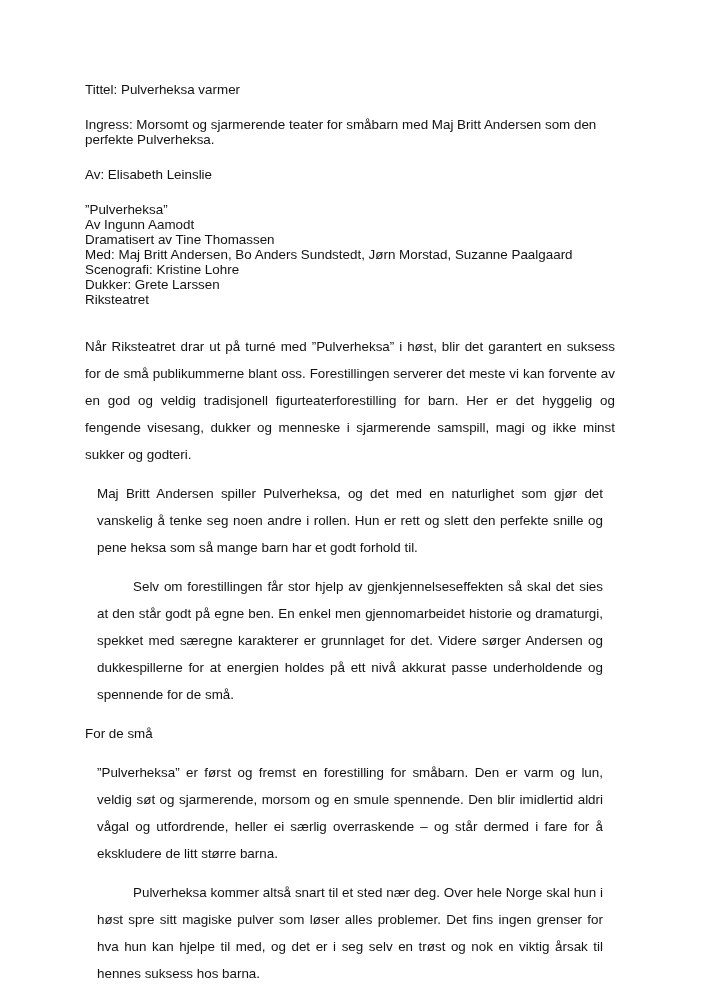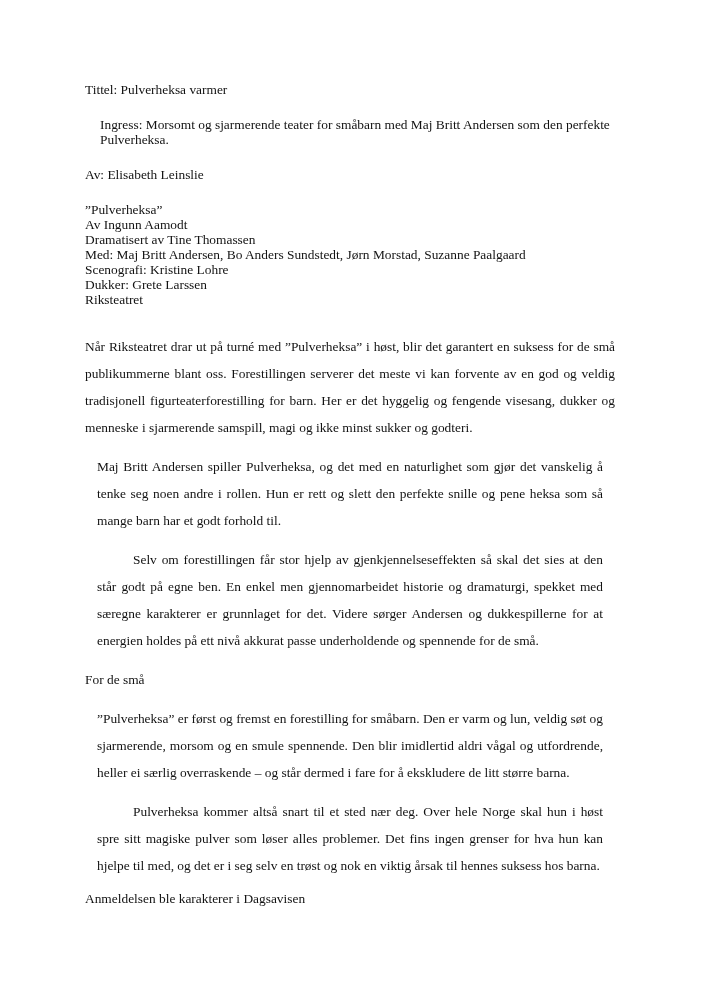--- a/index.html
+++ b/index.html
@@ -6,21 +6,21 @@
     margin: 0;
     padding: 0;
     background: #ffffff;
   }
   .page {
     position: relative;
     width: 705px;
     height: 1000px;
     background: #ffffff;
     overflow: hidden;
-    font-family: Liberation Serif, serif;
+    font-family: Liberation Sans, sans-serif;
     color: #121212;
   }
   .doc {
     position: absolute;
     top: 82px;
     left: 85px;
     width: 530px;
   }
   .single {
     font-size: 13.4px;
@@ -29,21 +29,21 @@
   }
   .body-text {
     font-size: 13.4px;
     line-height: 27px;
   }
   .justify {
     text-align: justify;
   }
   .m0 { margin: 0; }
   .title-line   { margin: 0; }
-  .ingress      { margin-top: 20px; margin-left: 15px; }
+  .ingress      { margin-top: 20px; }
   .byline       { margin-top: 20px; }
   .credits      { margin-top: 20px; }
   .credit-line  { margin: 0; }
   .lead         { margin-top: 26px; }
   .section-1    { margin-top: 12px; }
   .section-2    { margin-top: 10px; }
   .section h3 {
     margin: 0;
     font-size: 13.4px;
     font-weight: normal;

